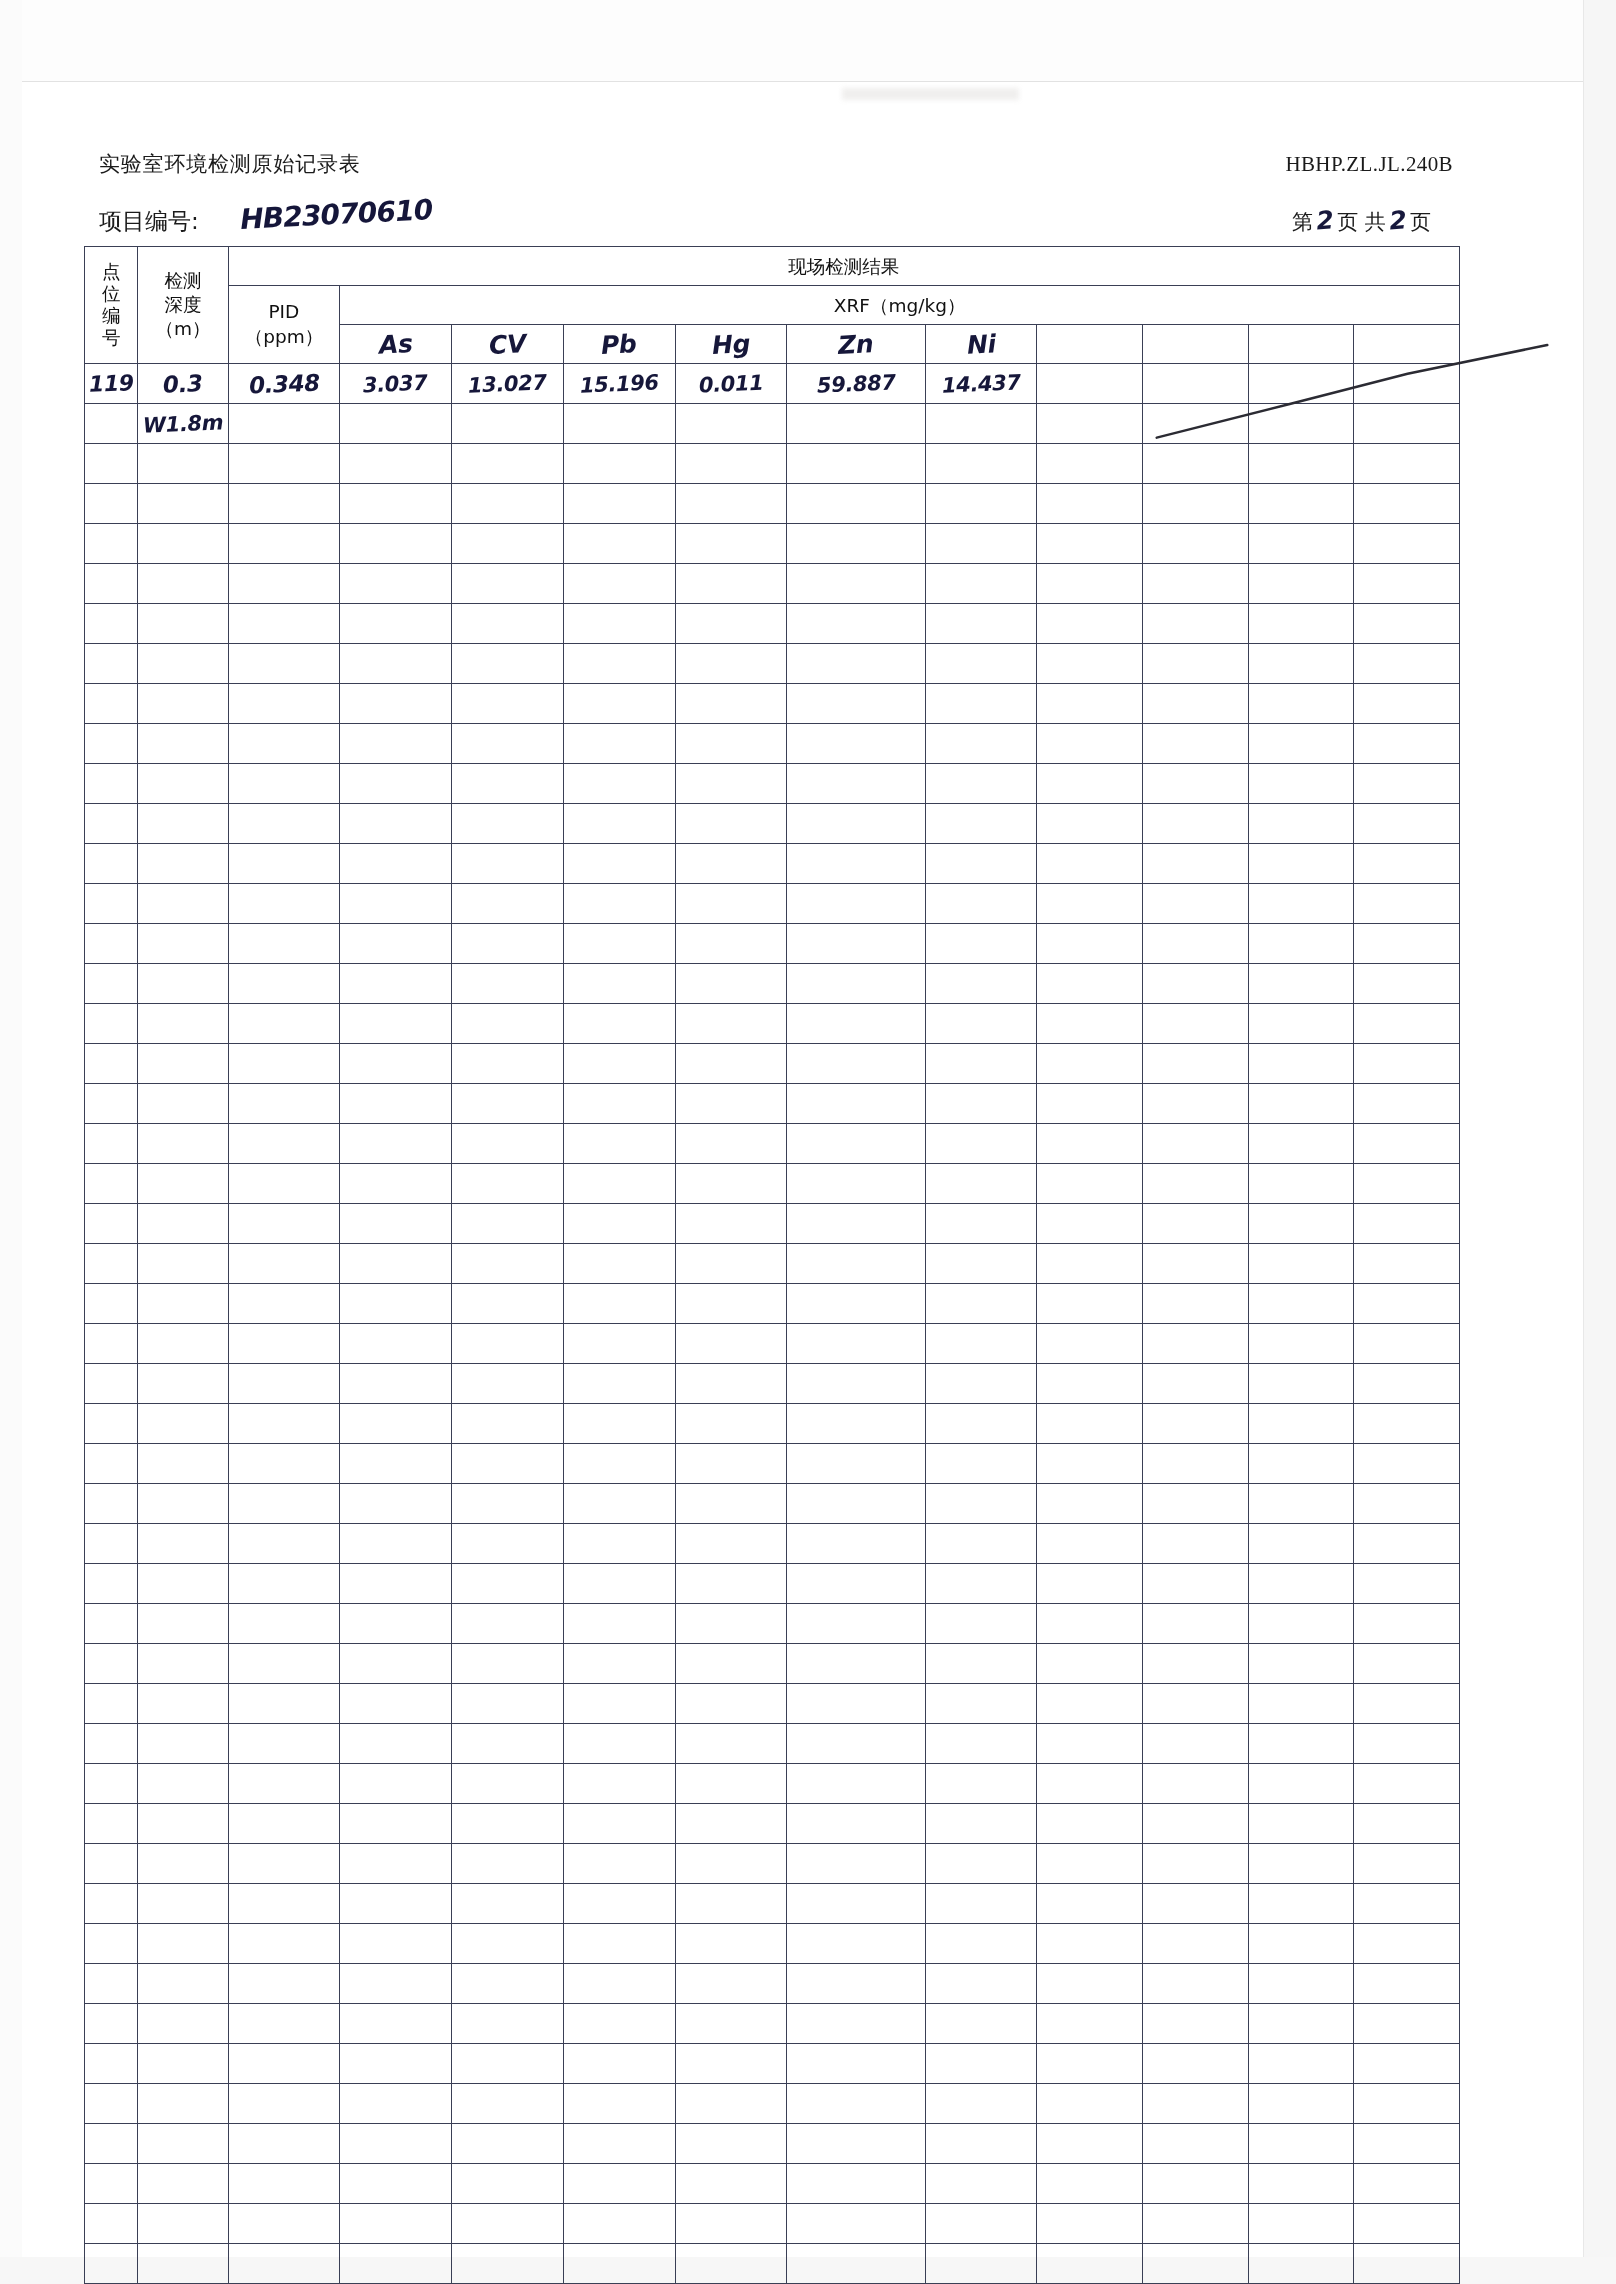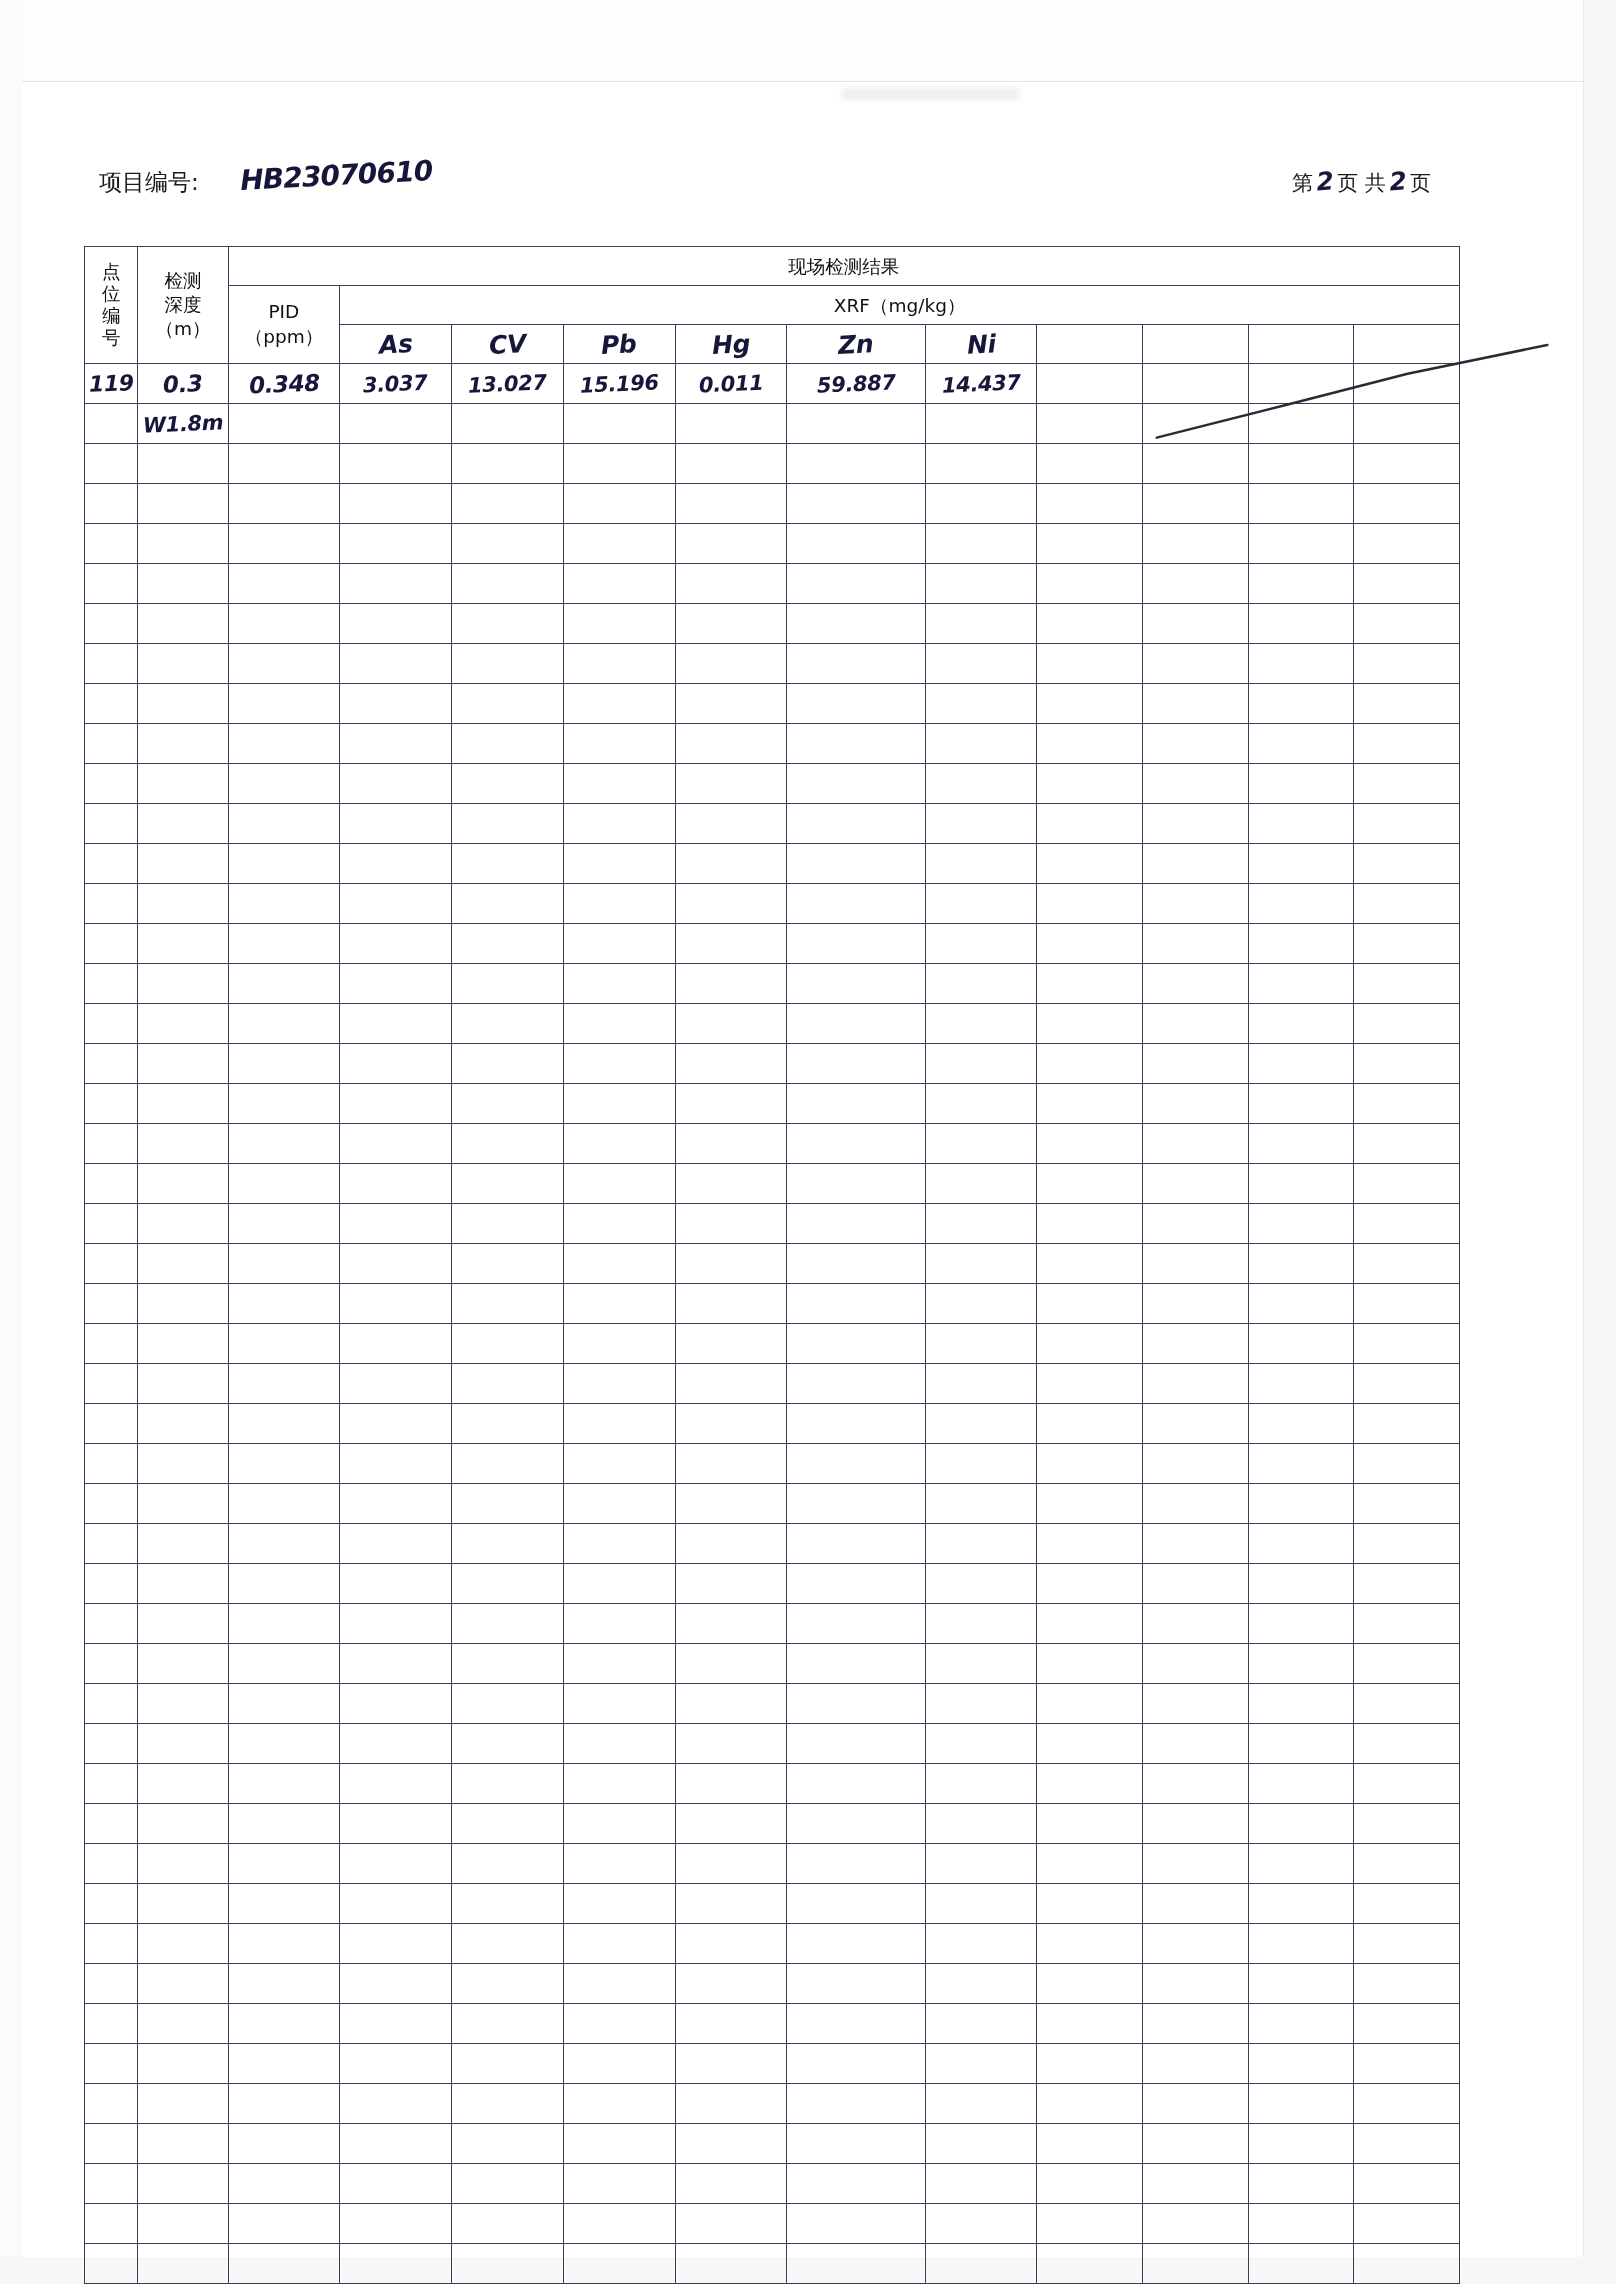--- a/index.html
+++ b/index.html
@@ -215,20 +215,24 @@
 <body>
 
 <div class="page">
   <div class="scan-edge-top"></div>
   <div class="scan-edge-left"></div>
   <div class="scan-edge-right"></div>
   <div class="scan-edge-bottom"></div>
   <div class="smudge"></div>
 
   <div class="doc-header">
+    <div class="hdr-row">
+      <div class="hdr-title">实验室环境检测原始记录表</div>
+      <div class="hdr-code">HBHP.ZL.JL.240B</div>
+    </div>
     <div class="hdr-row2">
       <div class="hdr-projlabel">项目编号:</div>
       <div class="hdr-projvalue">HB23070610</div>
       <div class="hdr-pageinfo">
         <span>第</span><span class="hw-num">2</span><span>页 共</span><span class="hw-num">2</span><span>页</span>
       </div>
     </div>
   </div>
 
   <div class="sheet">

